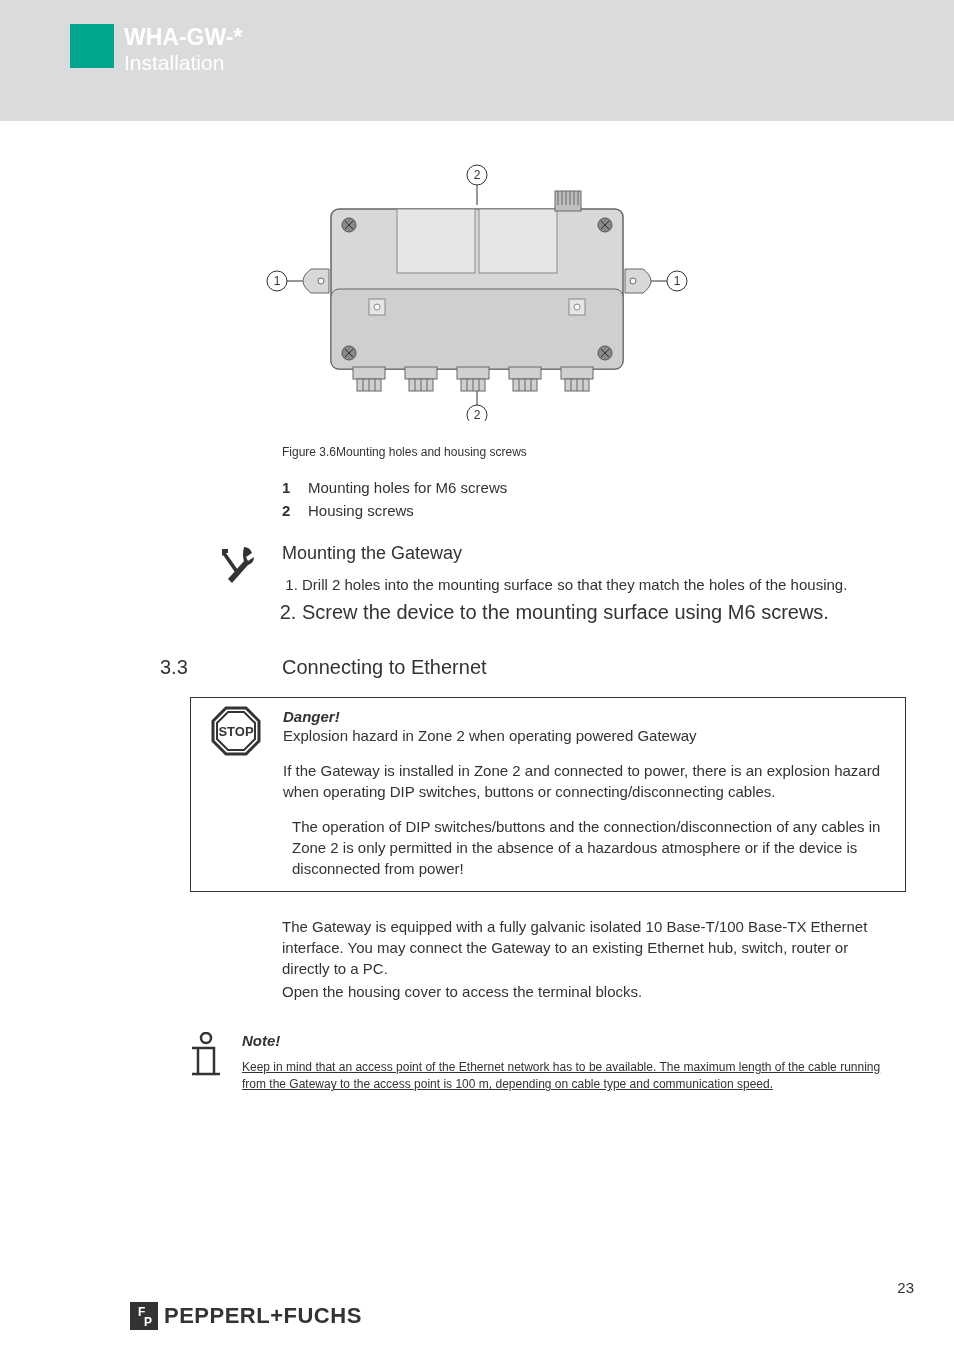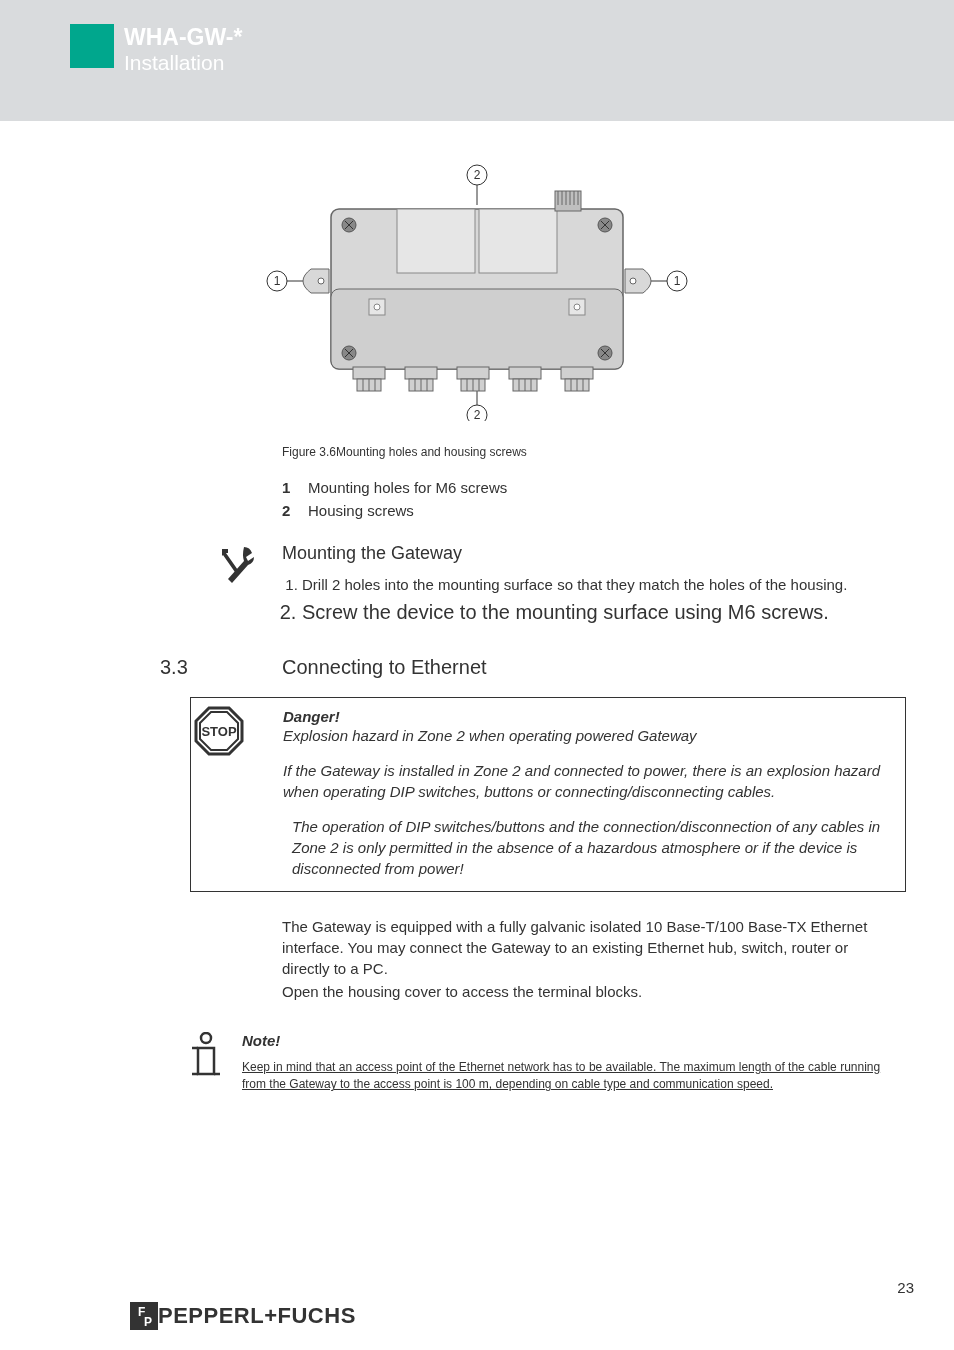--- a/index.html
+++ b/index.html
@@ -51,25 +51,25 @@
     border: 1px solid #333;
     margin-left: 150px;
     margin-right: 8px;
     padding: 10px 10px 10px 92px;
     position: relative;
     font-size: 15px;
     min-height: 60px;
   }
   .danger-icon-wrap{
     position:absolute;
-    left: 1px;
+    left: 18px;
     top: 6px;
   }
   .danger-title { font-weight: bold; font-style: italic; margin-bottom: 0px; }
-  .danger-para { margin-bottom: 14px; line-height: 1.4; font-style: italic; }
+  .danger-para { margin-bottom: 14px; line-height: 1.4; }
   .danger-para:last-child { margin-bottom: 2px; margin-left: 9px; }
   .body-para {
     margin-left: 242px;
     margin-right: 16px;
     font-size: 15px;
     line-height: 1.4;
     margin-top: 24px;
   }
   .note-wrap { display:flex; align-items:flex-start; margin-top: 30px;}
   .note-icon-col{ width: 92px; padding-left:40px; margin-left:110px;}
@@ -78,21 +78,21 @@
   .footer {
     position: absolute;
     bottom: 20px;
     left: 0;
     width: 100%;
     display: flex;
     align-items: center;
     padding: 0 40px;
   }
   .footer-logo { display:flex; align-items:center; margin-left: 90px;}
-  .footer-text { font-size: 22px; font-weight: bold; letter-spacing: 0.5px; color:#333;}
+  .footer-text { font-size: 22px; font-weight: bold; letter-spacing: 0.5px; margin-left:6px; color:#333;}
   .page-num { position:absolute; right:40px; bottom: 54px; font-size:15px;}
   .sub-block{ display:flex; align-items:flex-start; margin-top:16px;}
   .sub-block .icon-holder{ width:92px; margin-left:150px; display:flex; justify-content:center;}
   .sub-block .sub-content{ flex:1;}
 </style>
 </head>
 <body>
 
 <div class="header">
   <div class="header-tab"></div>

